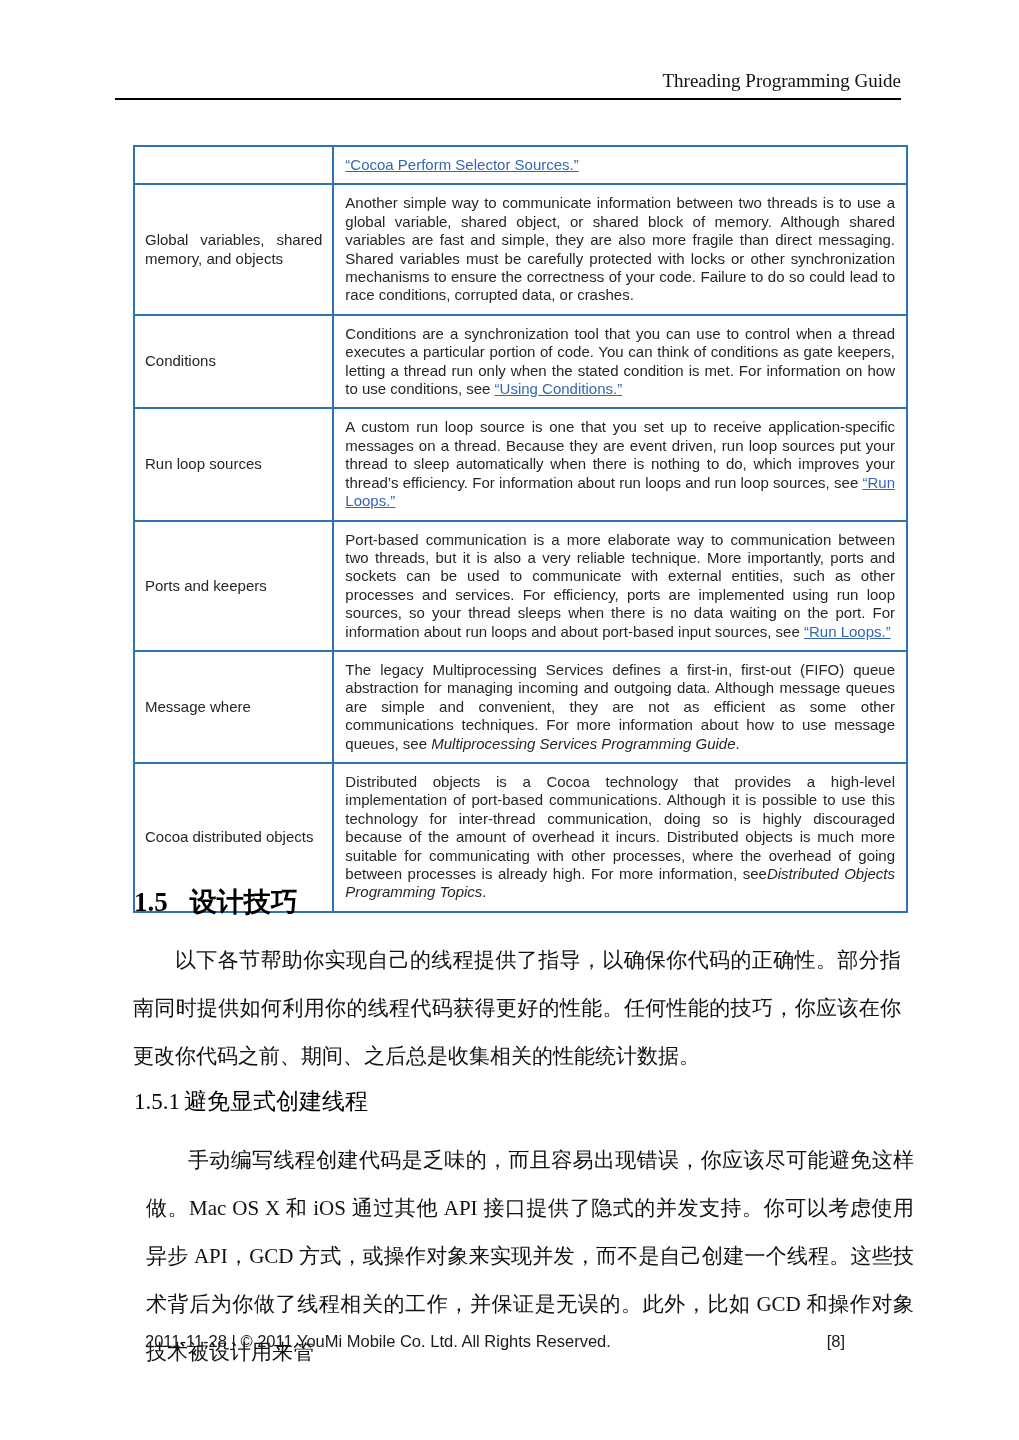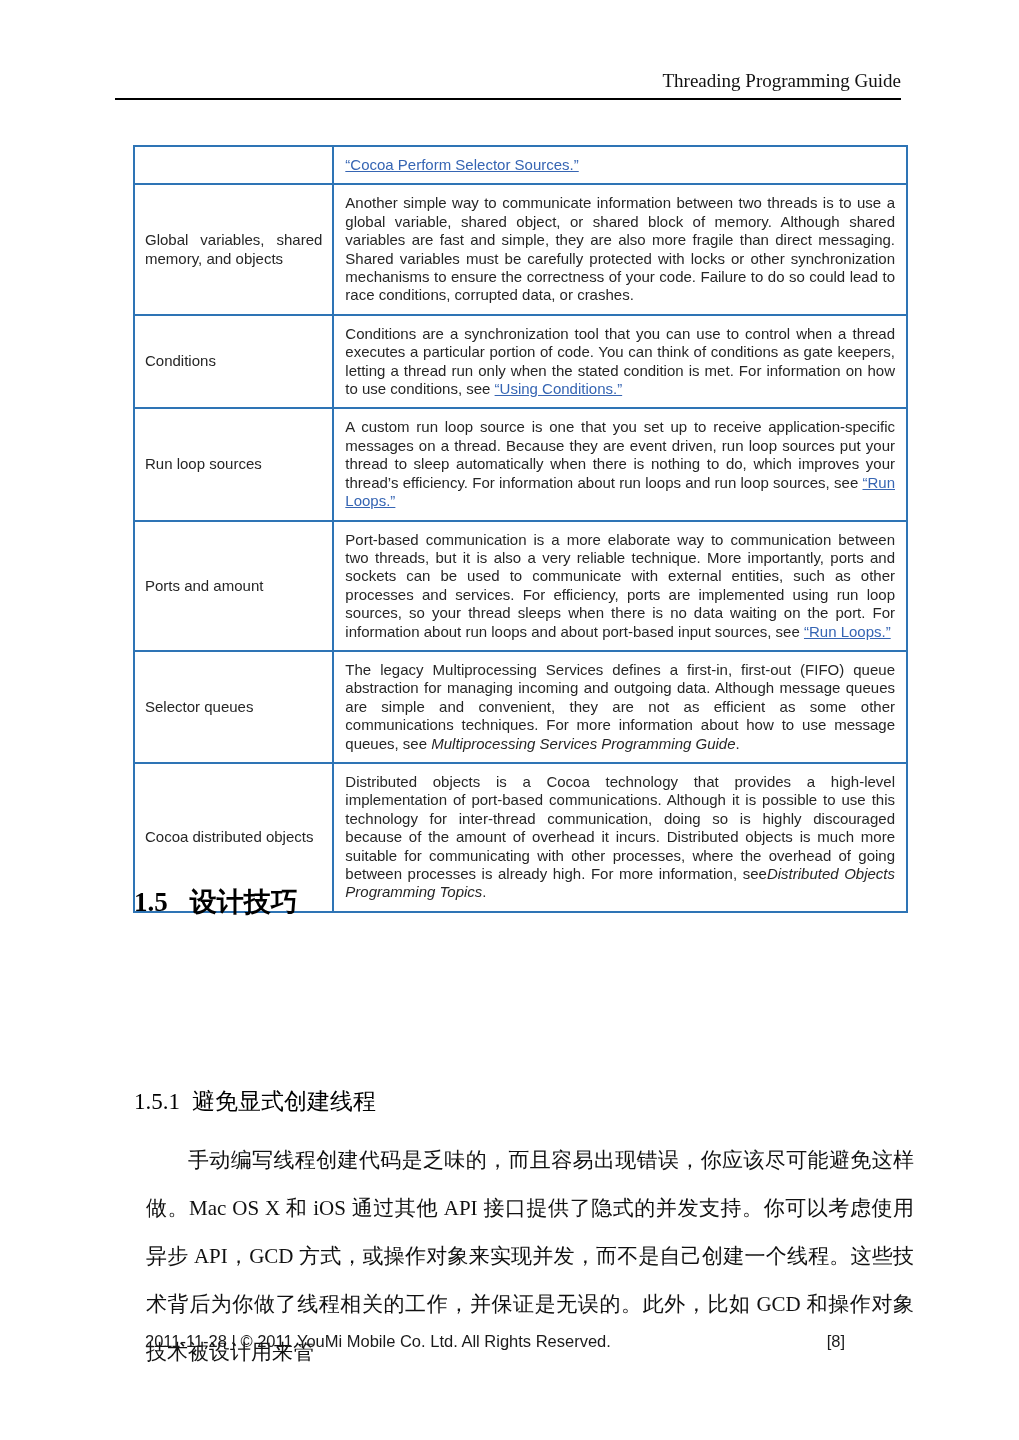--- a/index.html
+++ b/index.html
@@ -51,21 +51,21 @@
   .sec-heading {
     position:absolute; left:134px;
     font-family:"Liberation Serif", serif;
     color:#000;
     white-space:nowrap;
   }
   .sec-heading.h15 { top:884px; font-size:27px; font-weight:bold; }
   .sec-heading.h151 { top:1086px; font-size:23px; font-weight:normal; }
   .sec-heading .sec-num { display:inline-block; }
   .sec-heading.h15 .sec-title { margin-left:22px; }
-  .sec-heading.h151 .sec-title { margin-left:12px; }
+  .sec-heading.h151 .sec-title { margin-left:4px; }
   
   .cn-para {
     position:absolute; left:133px; width:768px;
     font-family:"Liberation Serif", serif;
     font-size:21px; line-height:48px;
     color:#111;
     text-align:justify;
     text-indent:42px;
   }
   .cn-para.p1 { top:936px; }
@@ -96,38 +96,39 @@
         </tr>
         <tr>
           <td class="label-cell">Conditions</td>
           <td class="desc-cell"><span>Conditions are a synchronization tool that you can use to control when a thread executes a particular portion of code. You can think of conditions as gate keepers, letting a thread run only when the stated condition is met. For information on how to use conditions, see </span><a class="doc-link">“Using Conditions.”</a></td>
         </tr>
         <tr>
           <td class="label-cell">Run loop sources</td>
           <td class="desc-cell"><span>A custom run loop source is one that you set up to receive application-specific messages on a thread. Because they are event driven, run loop sources put your thread to sleep automatically when there is nothing to do, which improves your thread’s efficiency. For information about run loops and run loop sources, see </span><a class="doc-link">“Run Loops.”</a></td>
         </tr>
         <tr>
-          <td class="label-cell">Ports and amount</td>
+          <td class="label-cell">Ports and keepers</td>
           <td class="desc-cell"><span>Port-based communication is a more elaborate way to communication between two threads, but it is also a very reliable technique. More importantly, ports and sockets can be used to communicate with external entities, such as other processes and services. For efficiency, ports are implemented using run loop sources, so your thread sleeps when there is no data waiting on the port. For information about run loops and about port-based input sources, see </span><a class="doc-link">“Run Loops.”</a></td>
         </tr>
         <tr>
-          <td class="label-cell">Selector queues</td>
+          <td class="label-cell">Message where</td>
           <td class="desc-cell"><span>The legacy Multiprocessing Services defines a first-in, first-out (FIFO) queue abstraction for managing incoming and outgoing data. Although message queues are simple and convenient, they are not as efficient as some other communications techniques. For more information about how to use message queues, see </span><em>Multiprocessing Services Programming Guide</em><span>.</span></td>
         </tr>
         <tr>
           <td class="label-cell">Cocoa distributed objects</td>
           <td class="desc-cell"><span>Distributed objects is a Cocoa technology that provides a high-level implementation of port-based communications. Although it is possible to use this technology for inter-thread communication, doing so is highly discouraged because of the amount of overhead it incurs. Distributed objects is much more suitable for communicating with other processes, where the overhead of going between processes is already high. For more information, see</span><em>Distributed Objects Programming Topics</em><span>.</span></td>
         </tr>
       </tbody>
   </table>
 
   <div class="sec-heading h15">
     <span class="sec-num">1.5</span><span class="sec-title">设计技巧</span>
   </div>
 
+  <div class="cn-para p1">以下各节帮助你实现自己的线程提供了指导，以确保你代码的正确性。部分指南同时提供如何利用你的线程代码获得更好的性能。任何性能的技巧，你应该在你更改你代码之前、期间、之后总是收集相关的性能统计数据。</div>
 
   <div class="sec-heading h151">
     <span class="sec-num">1.5.1</span><span class="sec-title">避免显式创建线程</span>
   </div>
 
   <div class="cn-para p2">手动编写线程创建代码是乏味的，而且容易出现错误，你应该尽可能避免这样做。Mac OS X 和 iOS 通过其他 API 接口提供了隐式的并发支持。你可以考虑使用异步 API，GCD 方式，或操作对象来实现并发，而不是自己创建一个线程。这些技术背后为你做了线程相关的工作，并保证是无误的。此外，比如 GCD 和操作对象技术被设计用来管</div>
 
   <div class="footer">
     <span>2011-11-28 | © 2011 YouMi Mobile Co. Ltd. All Rights Reserved.</span>
     <span>[8]</span>

